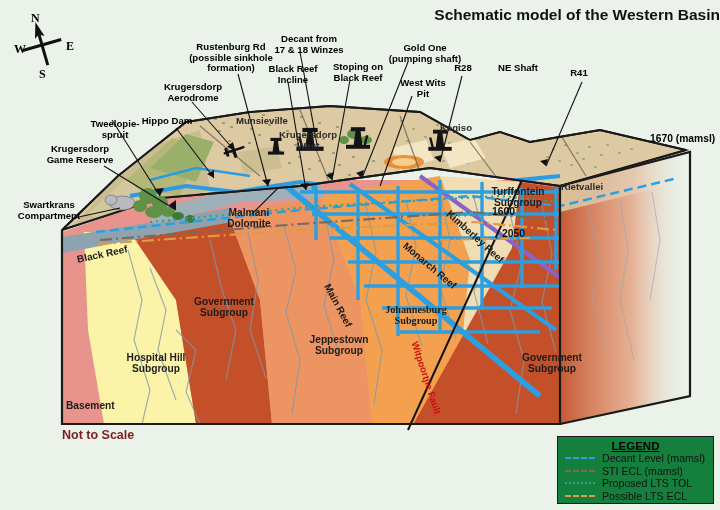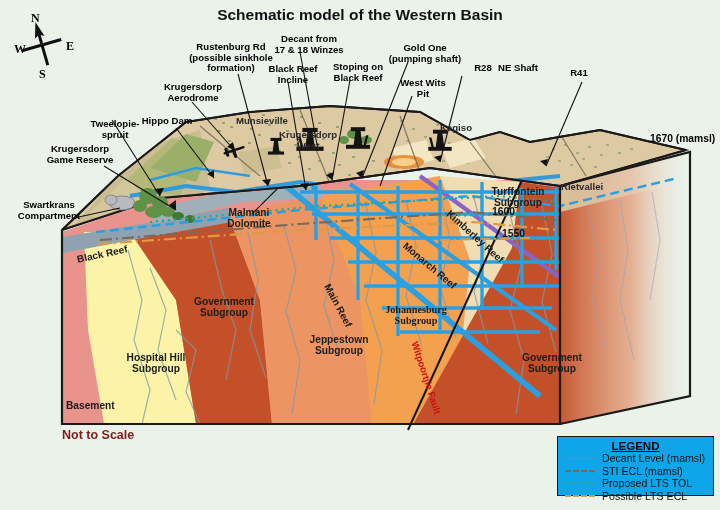--- a/index.html
+++ b/index.html
@@ -6,28 +6,28 @@
   body{
     width:720px;height:510px;
     background:#eaf2ea;
     font-family:"Liberation Sans", sans-serif;
     overflow:hidden;
     position:relative;
   }
   #stage{position:absolute;inset:0;width:720px;height:510px;}
   .title{
     position:absolute;left:0;top:6px;width:720px;
-    text-align:center;
+    text-align:right;
     font-size:15.5px;font-weight:bold;color:#111;
     font-family:"Liberation Sans", sans-serif;
   }
   .legendbox{
     position:absolute;
-    left:557px;top:436px;width:157px;height:60px;
-    background:#0ea5e9;
+    left:557px;top:436px;width:157px;height:68px;
+    background:#15803d;
     border:1.6px solid #1a1a1a;
     box-sizing:border-box;
   }
   .legend-title{
     text-align:center;font-size:11.5px;font-weight:bold;
     text-decoration:underline;margin-top:3px;color:#000;
     font-family:"Liberation Sans", sans-serif;
   }
   .legend-row{
     display:flex;align-items:center;height:12.5px;margin-left:7px;
@@ -415,21 +415,21 @@
 <div class="callout" style="left:254px;top:64px;width:78px;">Black Reef
 Incline</div>
 <div class="callout" style="left:254px;top:34px;width:110px;">Decant from
 17 &amp; 18 Winzes</div>
 <div class="callout" style="left:318px;top:62px;width:80px;">Stoping on
 Black Reef</div>
 <div class="callout" style="left:372px;top:43px;width:106px;">Gold One
 (pumping shaft)</div>
 <div class="callout" style="left:390px;top:78px;width:66px;">West Wits
 Pit</div>
-<div class="callout" style="left:468px;top:63px;width:30px;">R28</div>
+<div class="callout" style="left:448px;top:63px;width:30px;">R28</div>
 <div class="callout" style="left:490px;top:63px;width:56px;">NE Shaft</div>
 <div class="callout" style="left:564px;top:68px;width:30px;">R41</div>
 
 <div class="town" style="left:236px;top:115px;">Munsieville</div>
 <div class="town" style="left:279px;top:130px;text-align:center;line-height:1.12;white-space:pre;">Krugersdorp
 West</div>
 <div class="town" style="left:440px;top:122px;">Kagiso</div>
 <div class="town" style="left:561px;top:138px;margin-top:43px;">Rietvallei</div>
 
 <div class="geo" style="left:66px;top:400px;width:70px;text-align:left;">Basement</div>
@@ -448,21 +448,21 @@
 <div class="geo" style="left:212px;top:207px;width:74px;">Malmani
 Dolomite</div>
 
 <div class="reeflbl" style="left:76px;top:254px;transform:rotate(-12deg);transform-origin:left top;">Black Reef</div>
 <div class="reeflbl" style="left:332px;top:282px;transform:rotate(62deg);transform-origin:left top;">Main Reef</div>
 <div class="reeflbl" style="left:408px;top:240px;transform:rotate(40deg);transform-origin:left top;">Monarch Reef</div>
 <div class="reeflbl" style="left:452px;top:208px;transform:rotate(42deg);transform-origin:left top;">Kimberley Reef</div>
 <div class="faultlbl" style="left:420px;top:340px;transform:rotate(72deg);transform-origin:left top;">Witpoortjie Fault</div>
 
 <div class="elev" style="left:492px;top:206px;">1600</div>
-<div class="elev" style="left:502px;top:228px;">1550</div>
+<div class="elev" style="left:502px;top:228px;">2050</div>
 
 <div class="mamsl">1670 (mamsl)</div>
 
 <div class="ntscale">Not to Scale</div>
 
 <div class="legendbox">
   <div class="legend-title">LEGEND</div>
   <div class="legend-row">
     <span class="legend-swatch" style="border-top-style:dashed;border-top-color:#2b9fe0;"></span>
     <span class="legend-text">Decant Level (mamsl)</span>

